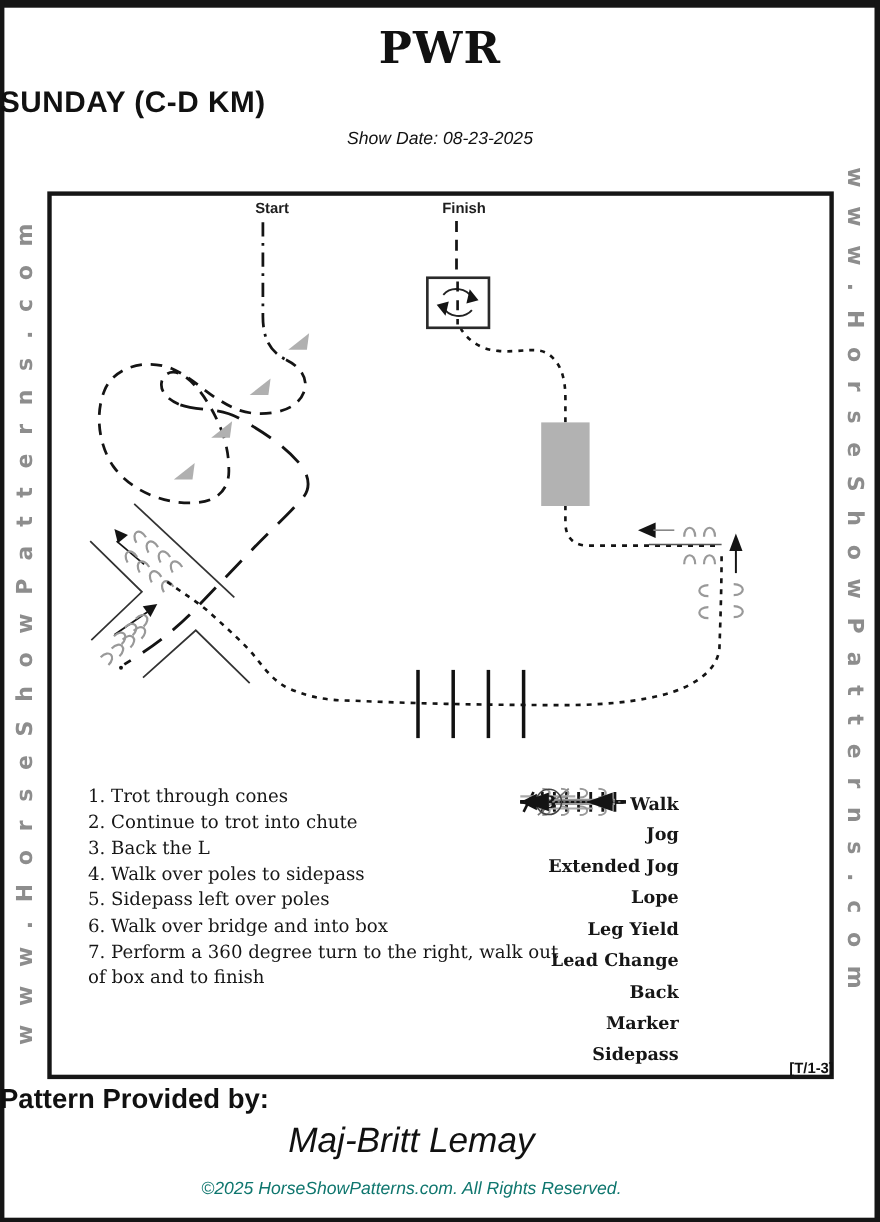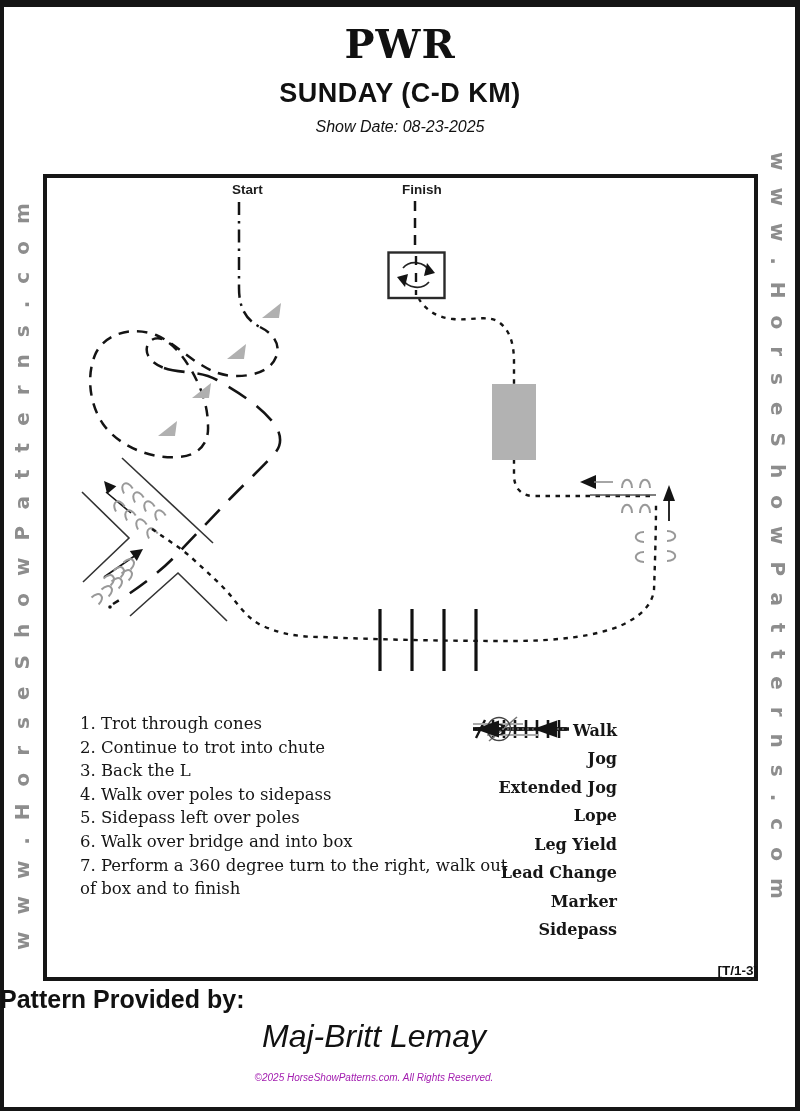--- a/index.html
+++ b/index.html
@@ -7,21 +7,21 @@
         font-family:"Liberation Sans",sans-serif;color:#111;}
   
   .frame{position:absolute;background:#151515;}
   .frame.top{left:0;top:0;width:800px;height:7px;}
   .frame.left{left:0;top:0;width:4px;height:1111px;}
   .frame.right{right:0;top:0;width:5px;height:1111px;}
   .frame.bottom{left:0;bottom:0;width:800px;height:4px;}
   
   .title{position:absolute;left:0;top:20px;width:100%;text-align:center;
          font-family:"DejaVu Serif",serif;font-weight:bold;font-size:40px;letter-spacing:1px;}
-  .subtitle{position:absolute;left:0;top:78px;width:100%;text-align:center;
+  .subtitle{position:absolute;left:0;top:78px;width:100%;text-align:left;
             font-weight:bold;font-size:27px;letter-spacing:0.5px;}
   .showdate{position:absolute;left:0;top:118px;width:100%;text-align:center;
             font-style:italic;font-size:16px;}
   
   .wm{position:absolute;font-weight:bold;font-size:20px;letter-spacing:17px;
       color:#8d8d8d;white-space:nowrap;transform-origin:0 0;width:800px;height:30px;line-height:30px;
       font-family:"DejaVu Sans",sans-serif;}
   .wm.leftwm{left:7px;top:950px;transform:rotate(-90deg);}
   .wm.rightwm{left:793px;top:152px;transform:rotate(90deg);}
   
@@ -40,21 +40,21 @@
             font-weight:bold;font-size:16px;color:#161616;padding-right:14px;box-sizing:border-box;}
   .legsym{width:100px;height:26px;}
   .patcode{position:absolute;left:600px;top:963px;width:158px;text-align:right;
            font-weight:bold;font-size:13.5px;}
   
   .providedby{position:absolute;left:0;top:985px;width:748px;text-align:left;
               font-weight:bold;font-size:25px;}
   .provider{position:absolute;left:0;top:1018px;width:748px;text-align:center;
             font-style:italic;font-size:32px;}
   .copyright{position:absolute;left:0;top:1072px;width:748px;text-align:center;
-             font-style:italic;font-size:10px;color:#a21caf;}
+             font-style:italic;font-size:16px;color:#0f766e;}
 </style>
 </head>
 <body>
 
 <div id="page">
   <div class="frame top"></div>
   <div class="frame left"></div>
   <div class="frame right"></div>
   <div class="frame bottom"></div>
 
@@ -235,20 +235,38 @@
       </div>
       <div class="legrow">
         <div class="leglabel">Lead Change</div>
         <svg class="legsym" viewBox="0 0 100 26">
           <line x1="2" y1="8" x2="52" y2="8" stroke="#aaa" stroke-width="2"></line>
           <line x1="16" y1="19" x2="68" y2="19" stroke="#aaa" stroke-width="2"></line>
           <line x1="46" y1="1" x2="18" y2="25" stroke="#777" stroke-width="1.6"></line>
         </svg>
       </div>
       <div class="legrow">
+        <div class="leglabel">Back</div>
+        <svg class="legsym" viewBox="0 0 100 26">
+          <g fill="none" stroke="#999" stroke-width="1.8">
+            <path d="M22,1 C31,1 31,9 22,9"></path>
+              <path d="M39,1 C48,1 48,9 39,9"></path>
+            <path d="M56,1 C65,1 65,9 56,9"></path>
+              <path d="M73,1 C82,1 82,9 73,9"></path>
+            <path d="M22,17 C31,17 31,25 22,25"></path>
+              <path d="M39,17 C48,17 48,25 39,25"></path>
+            <path d="M56,17 C65,17 65,25 56,25"></path>
+              <path d="M73,17 C82,17 82,25 73,25"></path>
+            <line x1="16" y1="11" x2="88" y2="11"></line>
+              <line x1="16" y1="15" x2="88" y2="15"></line>
+          </g>
+          <polygon points="2,13 17,5.5 17,20.5" fill="#141414"></polygon>
+        </svg>
+      </div>
+      <div class="legrow">
         <div class="leglabel">Marker</div>
         <svg class="legsym" viewBox="0 0 100 26">
           <circle cx="28" cy="13" r="11.5" fill="none" stroke="#444" stroke-width="1.4"></circle>
           <text x="28" y="18.5" text-anchor="middle" font-family="DejaVu Serif,serif" font-size="15.5" font-weight="bold" fill="#141414">B</text>
         </svg>
       </div>
       <div class="legrow">
         <div class="leglabel">Sidepass</div>
         <svg class="legsym" viewBox="0 0 100 26">
           <line x1="6" y1="13" x2="94" y2="13" stroke="#999" stroke-width="1.2" stroke-dasharray="2 3"></line>

